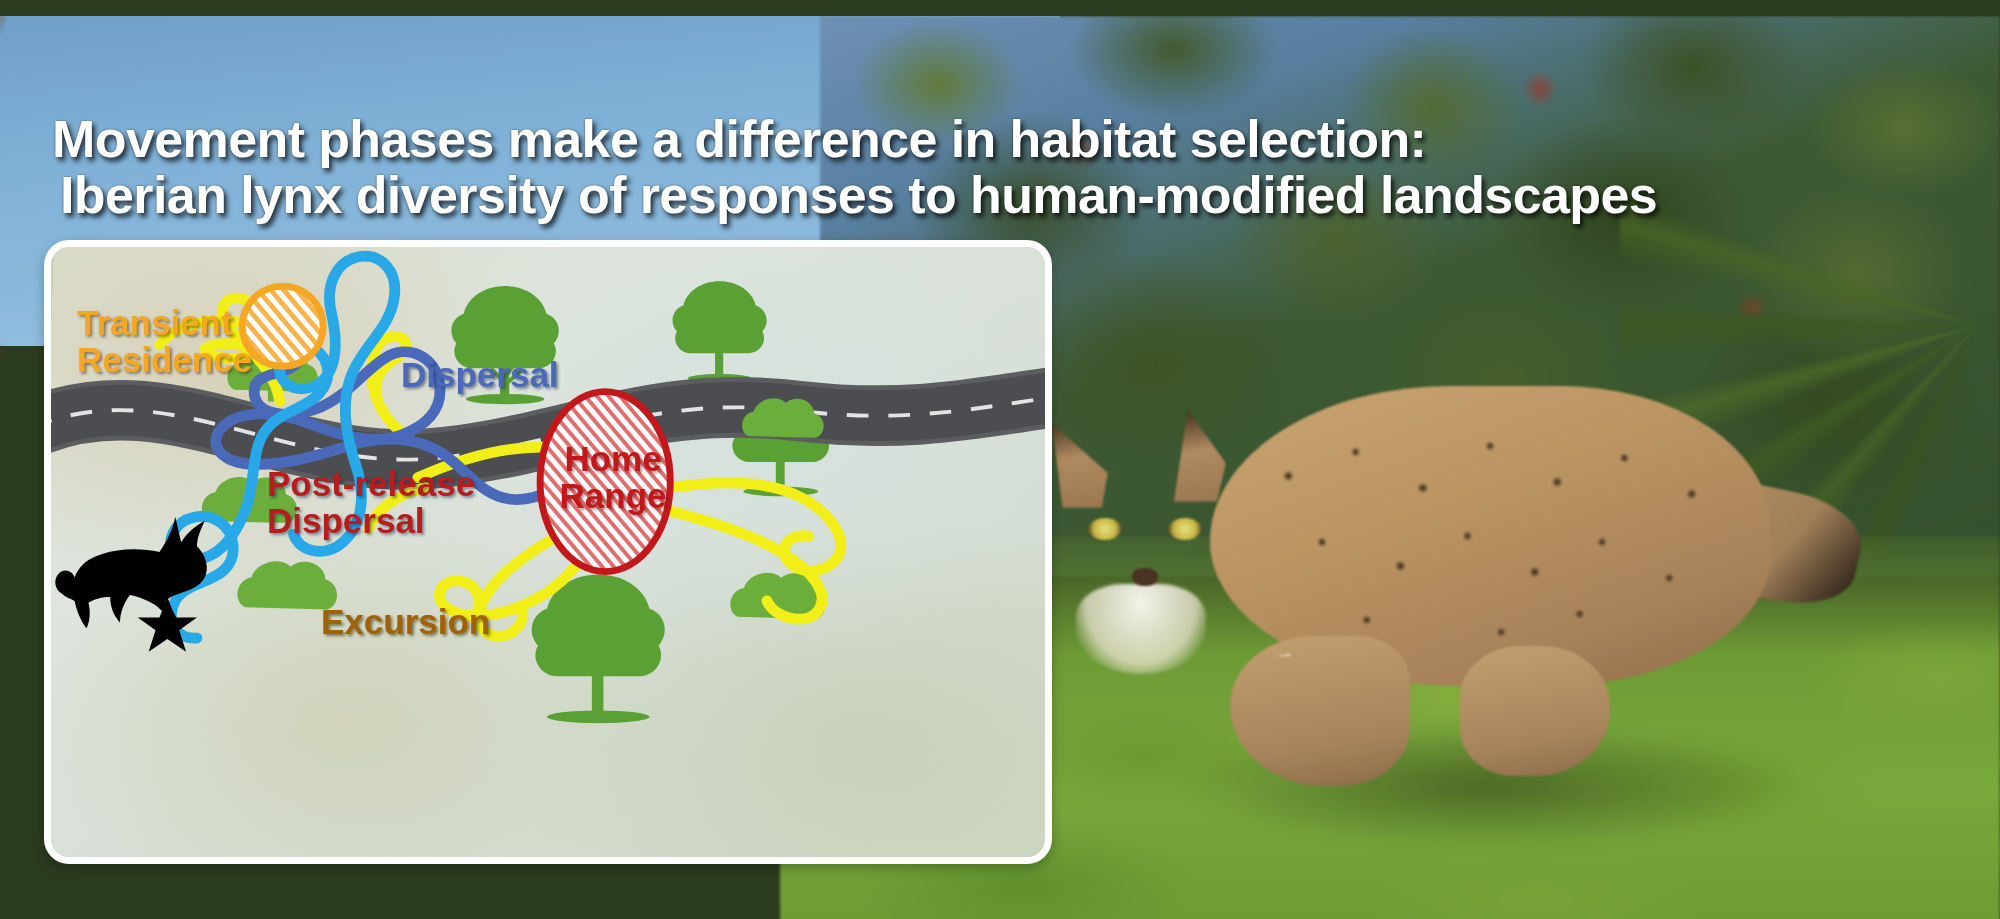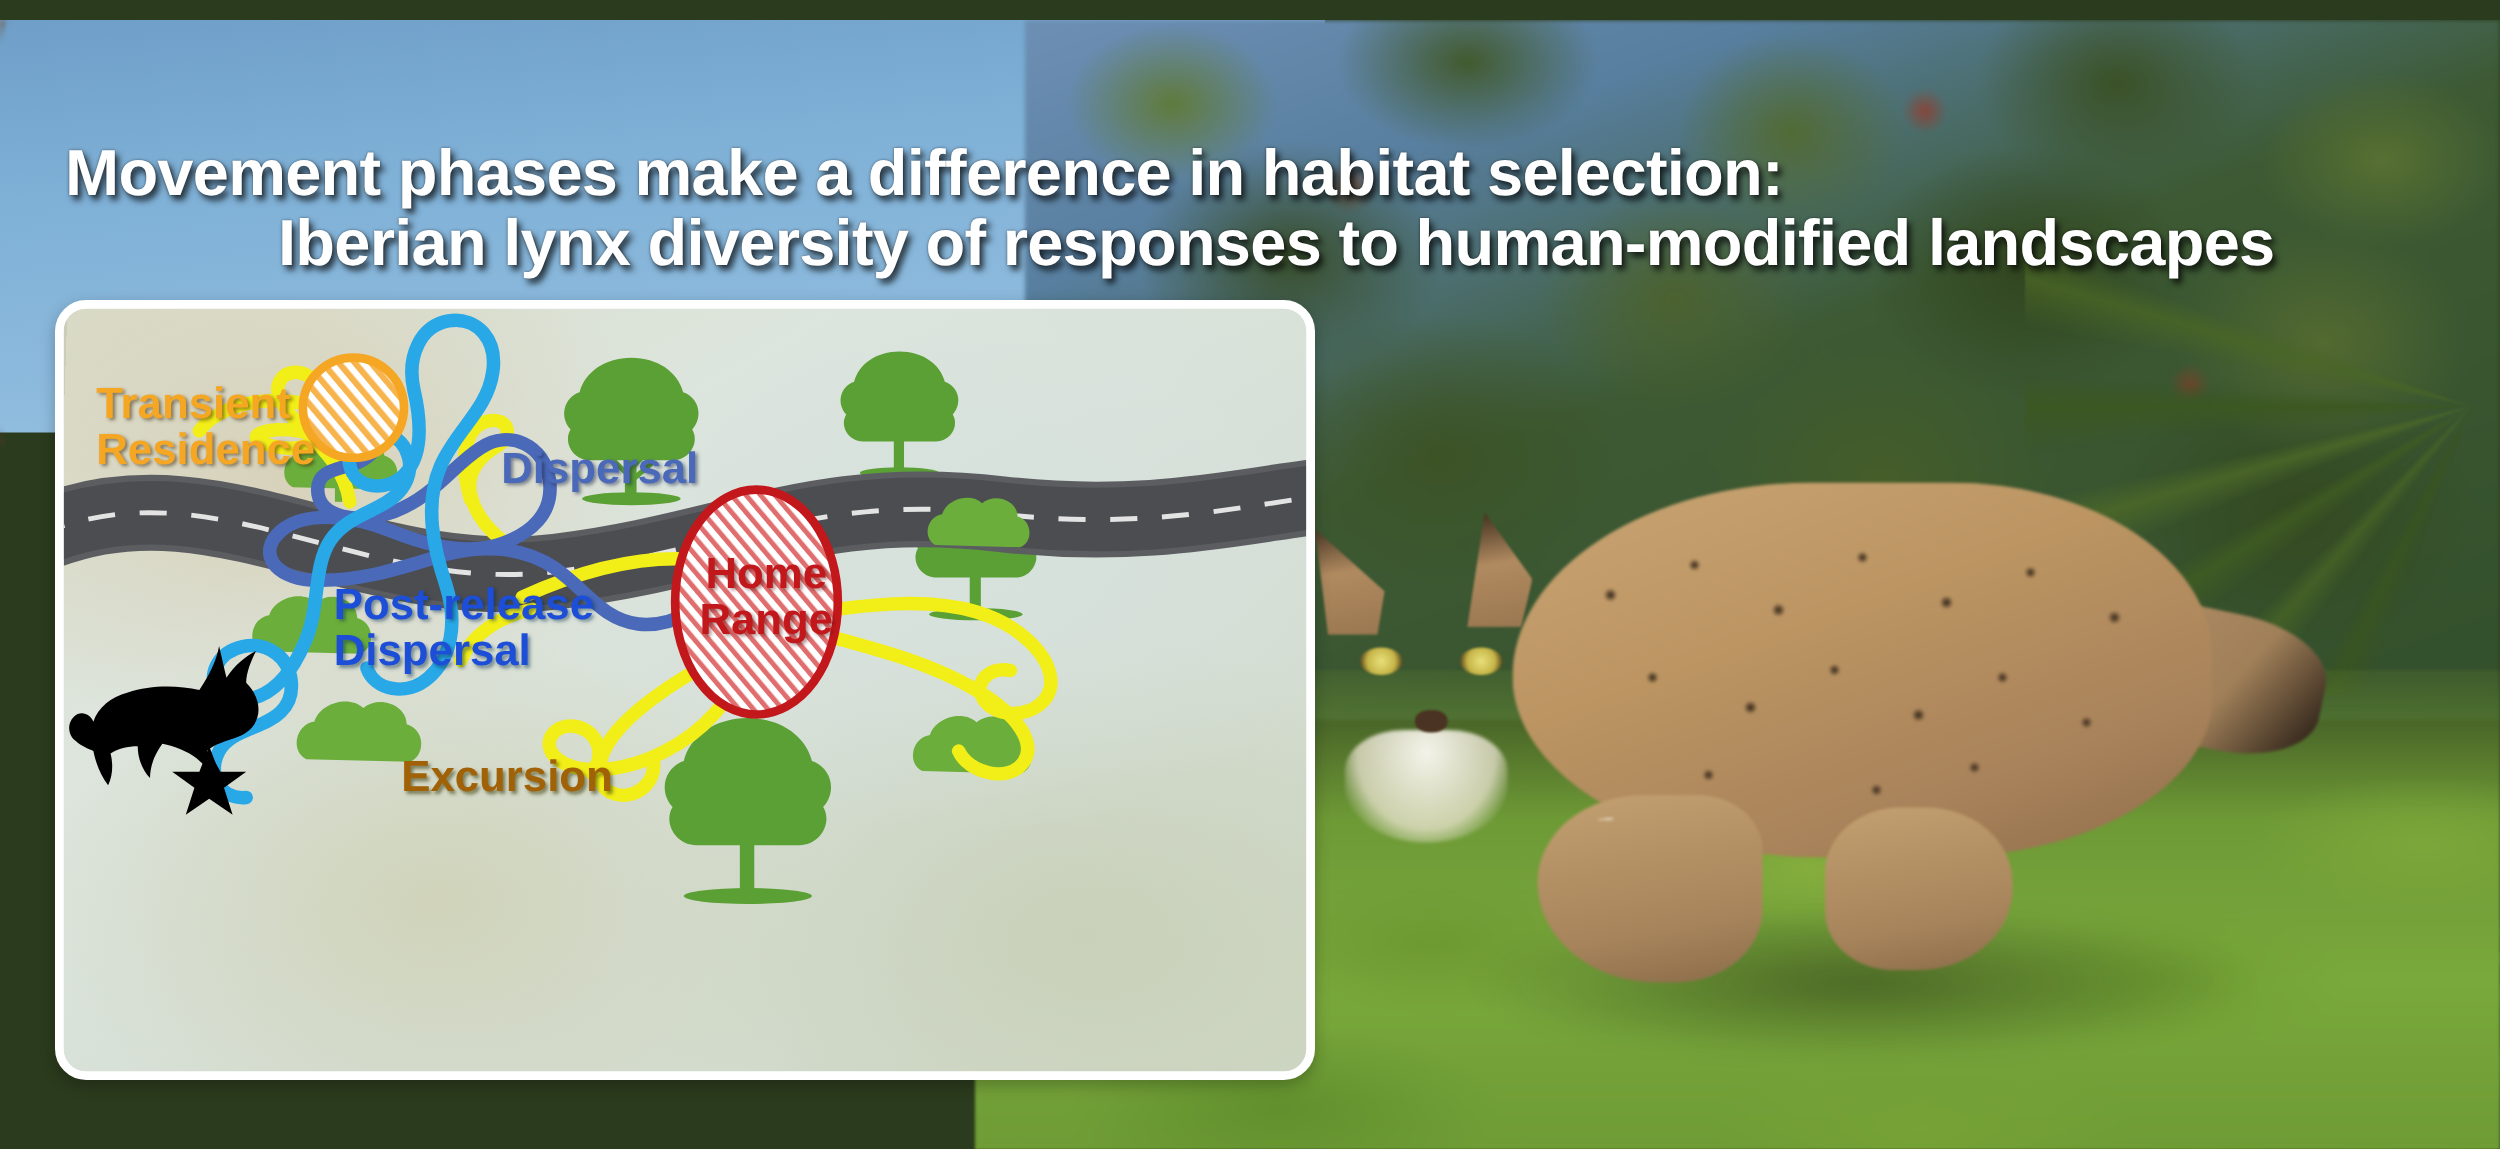--- a/index.html
+++ b/index.html
@@ -180,21 +180,21 @@
 
   
   .title {
     position: absolute; left: 52px; top: 38px; width: 1930px;
     font-size: 52px; font-weight: bold; line-height: 1.09;
     color: #ffffff; letter-spacing: -.6px;
     text-shadow: 3px 4px 5px rgba(0,0,0,.72), 0 0 2px rgba(0,0,0,.5);
     font-family: "Liberation Sans", sans-serif;
     white-space: pre-line;
   }
-  .title .l2 { display: block; padding-left: 8px; text-align: center; }
+  .title .l2 { display: block; padding-left: 8px; }
 
   
   .panel {
     position: absolute; left: 44px; top: 224px; width: 1008px; height: 624px;
     border-radius: 25px;
     border: 7px solid #ffffff;
     overflow: hidden;
     background: #dfe6dd;
     box-shadow: 0 4px 12px rgba(0,0,0,.25);
   }
@@ -225,21 +225,21 @@
   }
   .lbl-transient {
     left: 26px; top: 58px; font-size: 35px; color: #F5A623;
     text-shadow: 2px 2px 3px rgba(60,40,10,.55);
   }
   .lbl-dispersal {
     left: 350px; top: 110px; font-size: 35px; color: #4A69B8;
     text-shadow: 2px 2px 3px rgba(20,30,70,.5);
   }
   .lbl-postrelease {
-    left: 216px; top: 219px; font-size: 35px; color: #1d4ed8;
+    left: 216px; top: 219px; font-size: 35px; color: #b91c1c;
     text-shadow: 2px 2px 3px rgba(10,50,80,.5);
   }
   .lbl-excursion {
     left: 270px; top: 357px; font-size: 35px; color: #a16207;
     text-shadow: 2px 2px 3px rgba(60,60,10,.6);
   }
   .lbl-home {
     left: 486px; top: 194px; width: 152px; font-size: 35px; color: #C2181C;
     text-align: center; text-shadow: 2px 2px 3px rgba(80,10,10,.45);
   }

